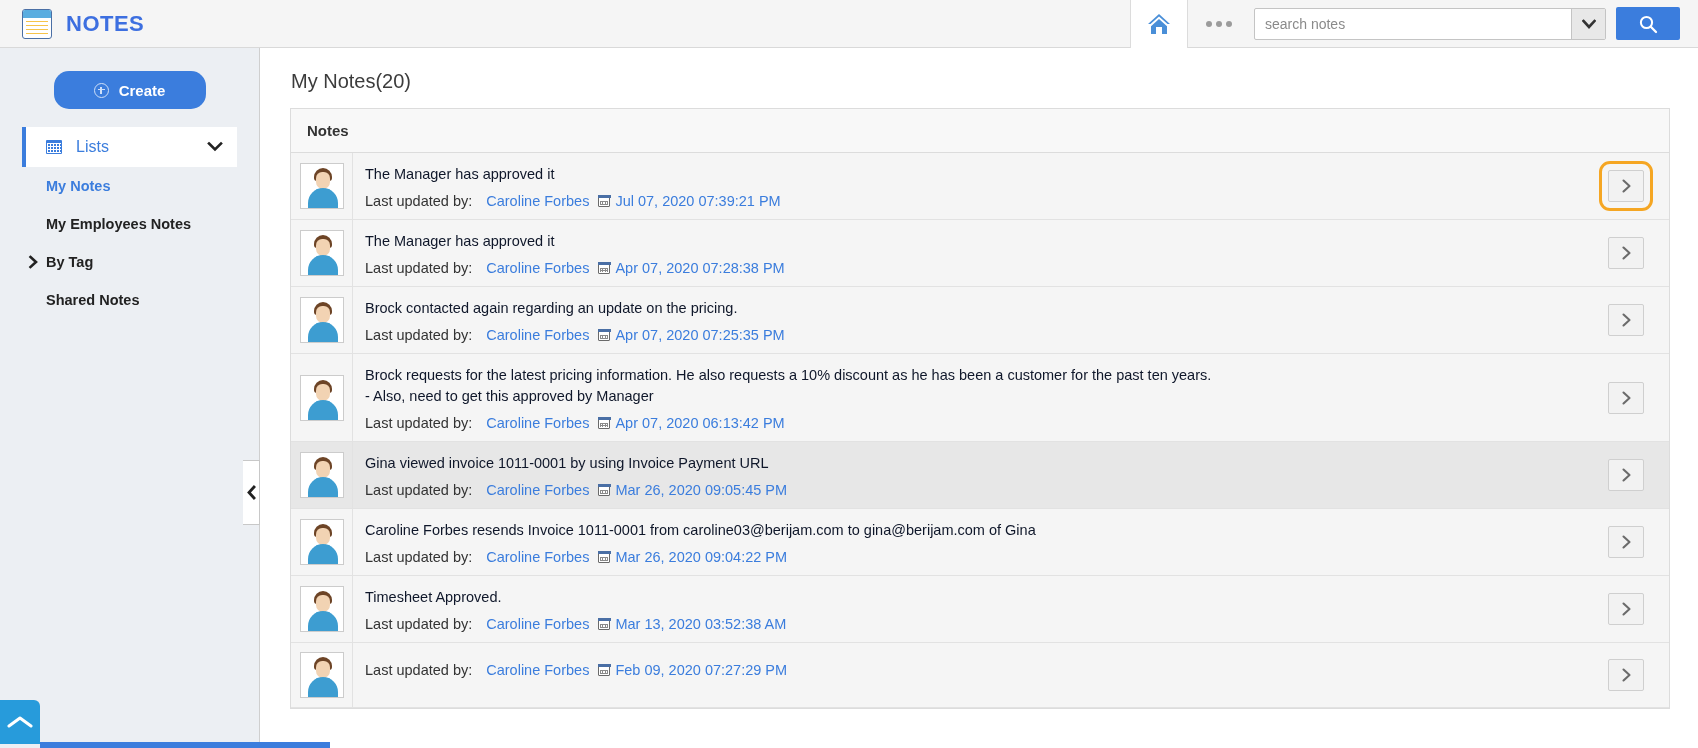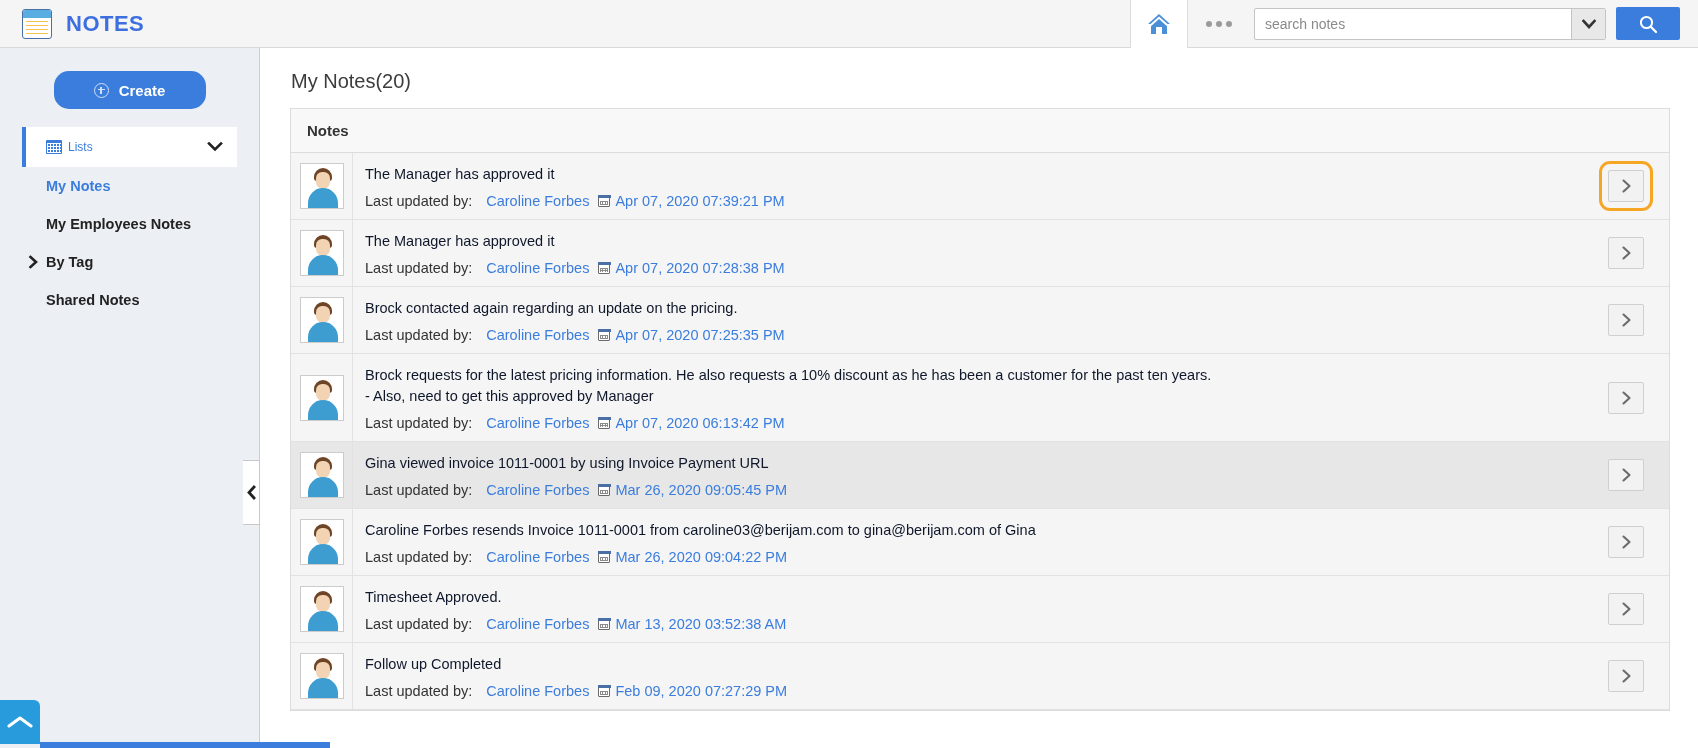--- a/index.html
+++ b/index.html
@@ -102,21 +102,21 @@
   #lists-icon {
     margin-left: 20px; width:16px; height:14px;
     background:#3b7ddd; position:relative; border-radius:1px;
   }
   #lists-icon:after {
     content:""; position:absolute; inset:3px 1px 1px 1px;
     background:
       repeating-linear-gradient(to right,#fff 0 1px,transparent 1px 3px),
       repeating-linear-gradient(to bottom,#fff 0 1px,transparent 1px 3px);
   }
-  #lists-label { margin-left: 6px; font-size: 12px; color:#3b7ddd; }
+  #lists-label { margin-left: 14px; font-size: 16px; color:#3b7ddd; }
   #lists-chevron { margin-left:auto; margin-right: 14px; }
 
   .nav-item {
     margin-left: 22px; width: 215px; height: 38px;
     display:flex; align-items:center; cursor:pointer;
     font-size: 14.5px; font-weight: bold;
   }
   .nav-item .arrow { width: 22px; display:flex; justify-content:center; }
   .nav-item .nav-label { padding-left: 2px; }
   .nav-item.active .nav-label { color:#3b7ddd; }
@@ -343,21 +343,21 @@
               <i class="collar"></i>
               <i class="body"></i>
             </span>
           </div>
           <div class="note-body">
             <div class="note-text">The Manager has approved it</div>
             <div class="note-meta">
               <span class="meta-label">Last updated by:</span>
               <span class="person-link">Caroline Forbes</span>
               <span class="cal-icon"></span>
-              <span class="date-link">Apr 07, 2020 07:39:21 PM</span>
+              <span class="date-link">Jul 07, 2020 07:39:21 PM</span>
             </div>
           </div>
           <div class="chev-cell">
             <div class="chev-btn chev-focus">
               <svg width="13" height="16" viewBox="0 0 13 16" aria-hidden="true">
                 <path d="M3.5 2.5 L9.5 8 L3.5 13.5" stroke="#6b6b6b" stroke-width="2.1" fill="none" stroke-linecap="round" stroke-linejoin="round"></path>
               </svg>
             </div>
           </div>
         </div>
@@ -527,21 +527,20 @@
           <div class="avatar-cell">
             <span class="avatar">
               <i class="hair"></i>
               <i class="face"></i>
               <i class="neck"></i>
               <i class="collar"></i>
               <i class="body"></i>
             </span>
           </div>
           <div class="note-body">
-            <div class="note-text">Follow up Completed</div>
             <div class="note-meta">
               <span class="meta-label">Last updated by:</span>
               <span class="person-link">Caroline Forbes</span>
               <span class="cal-icon"></span>
               <span class="date-link">Feb 09, 2020 07:27:29 PM</span>
             </div>
           </div>
           <div class="chev-cell">
             <div class="chev-btn">
               <svg width="13" height="16" viewBox="0 0 13 16" aria-hidden="true">

